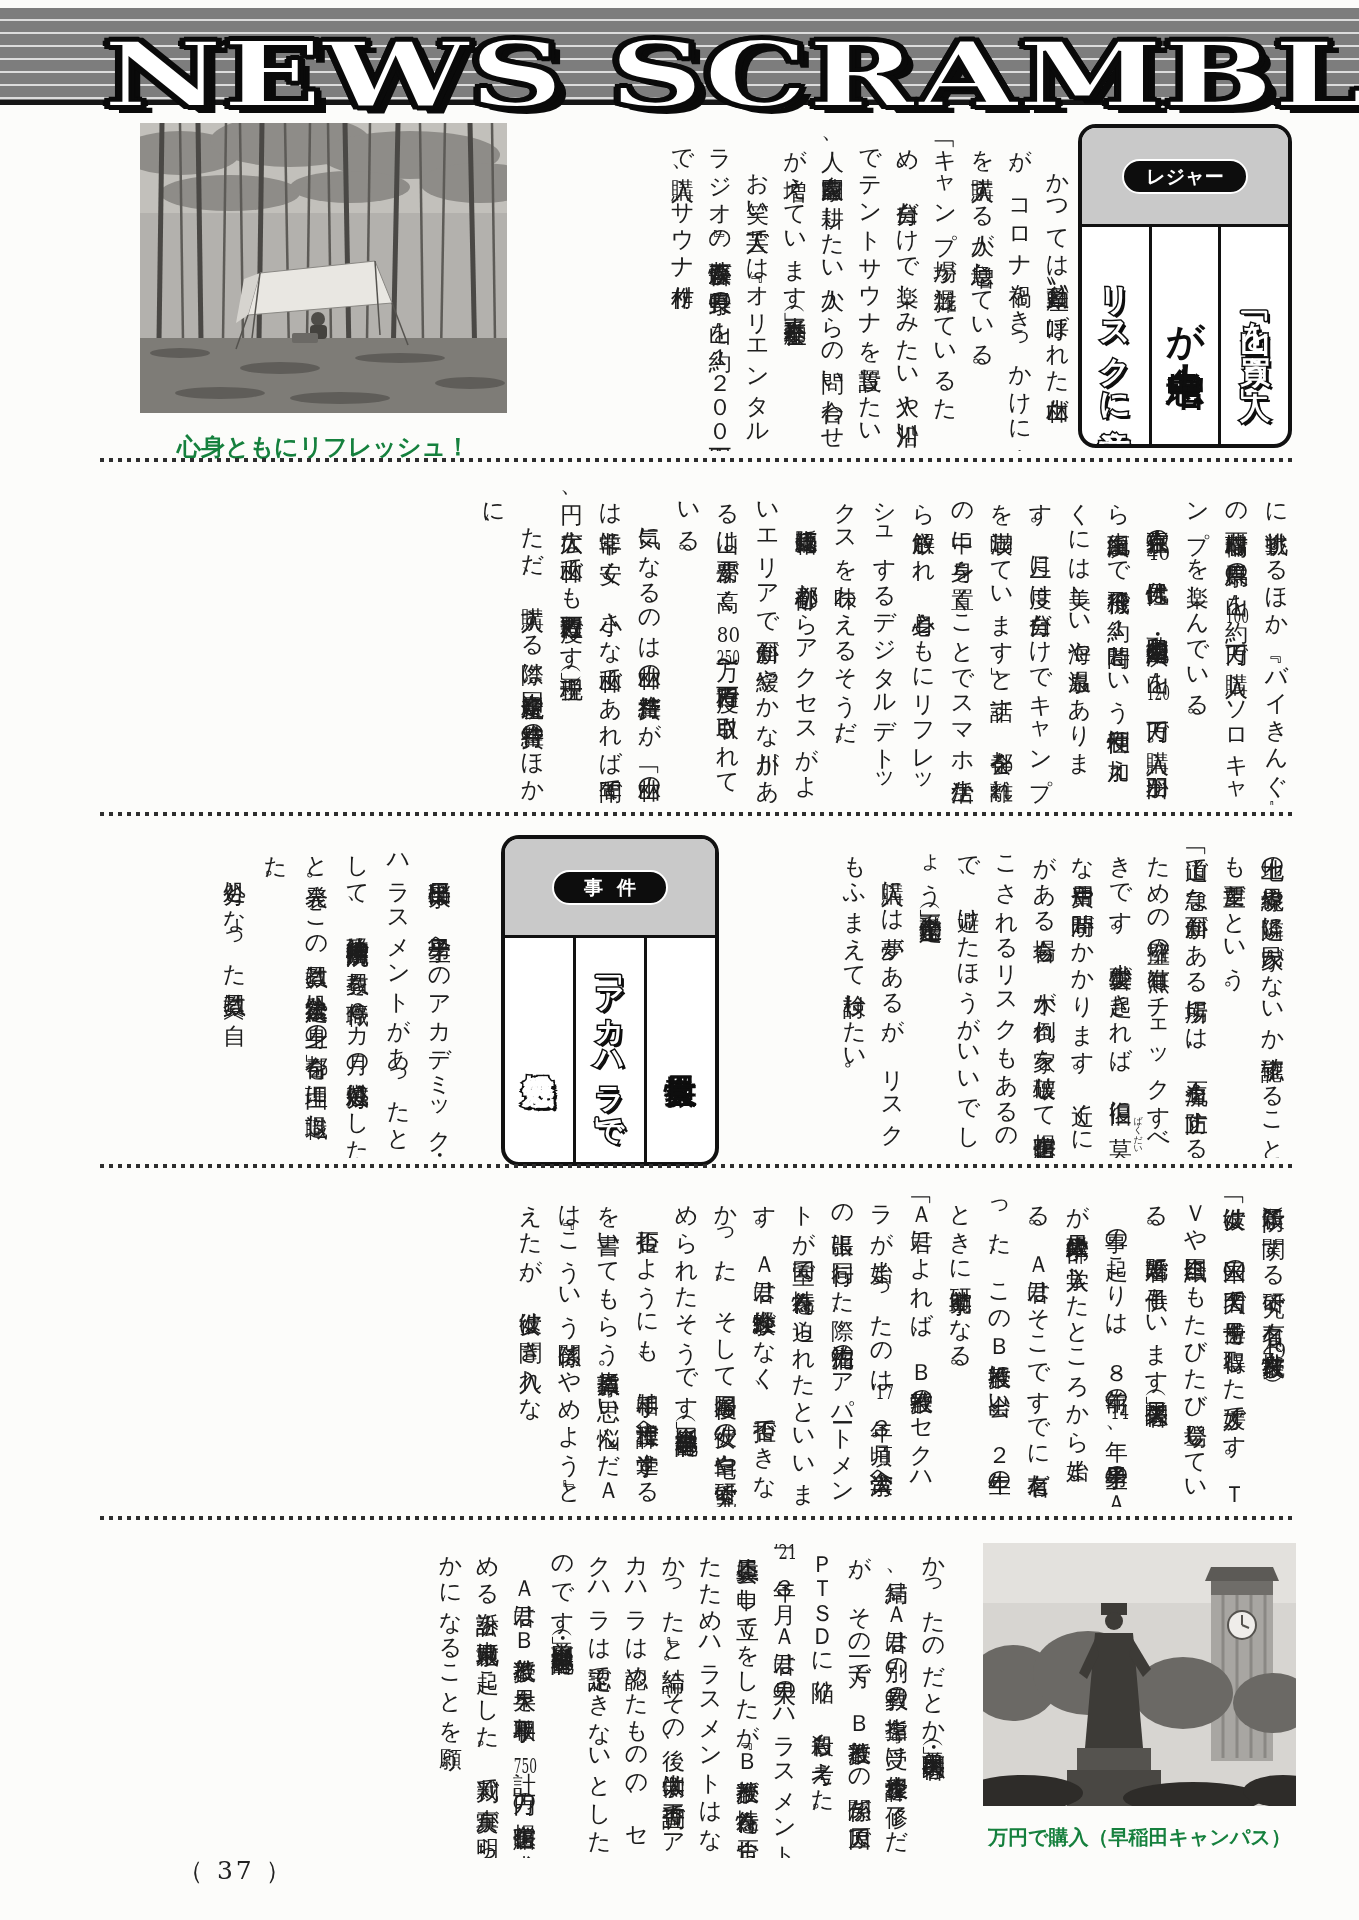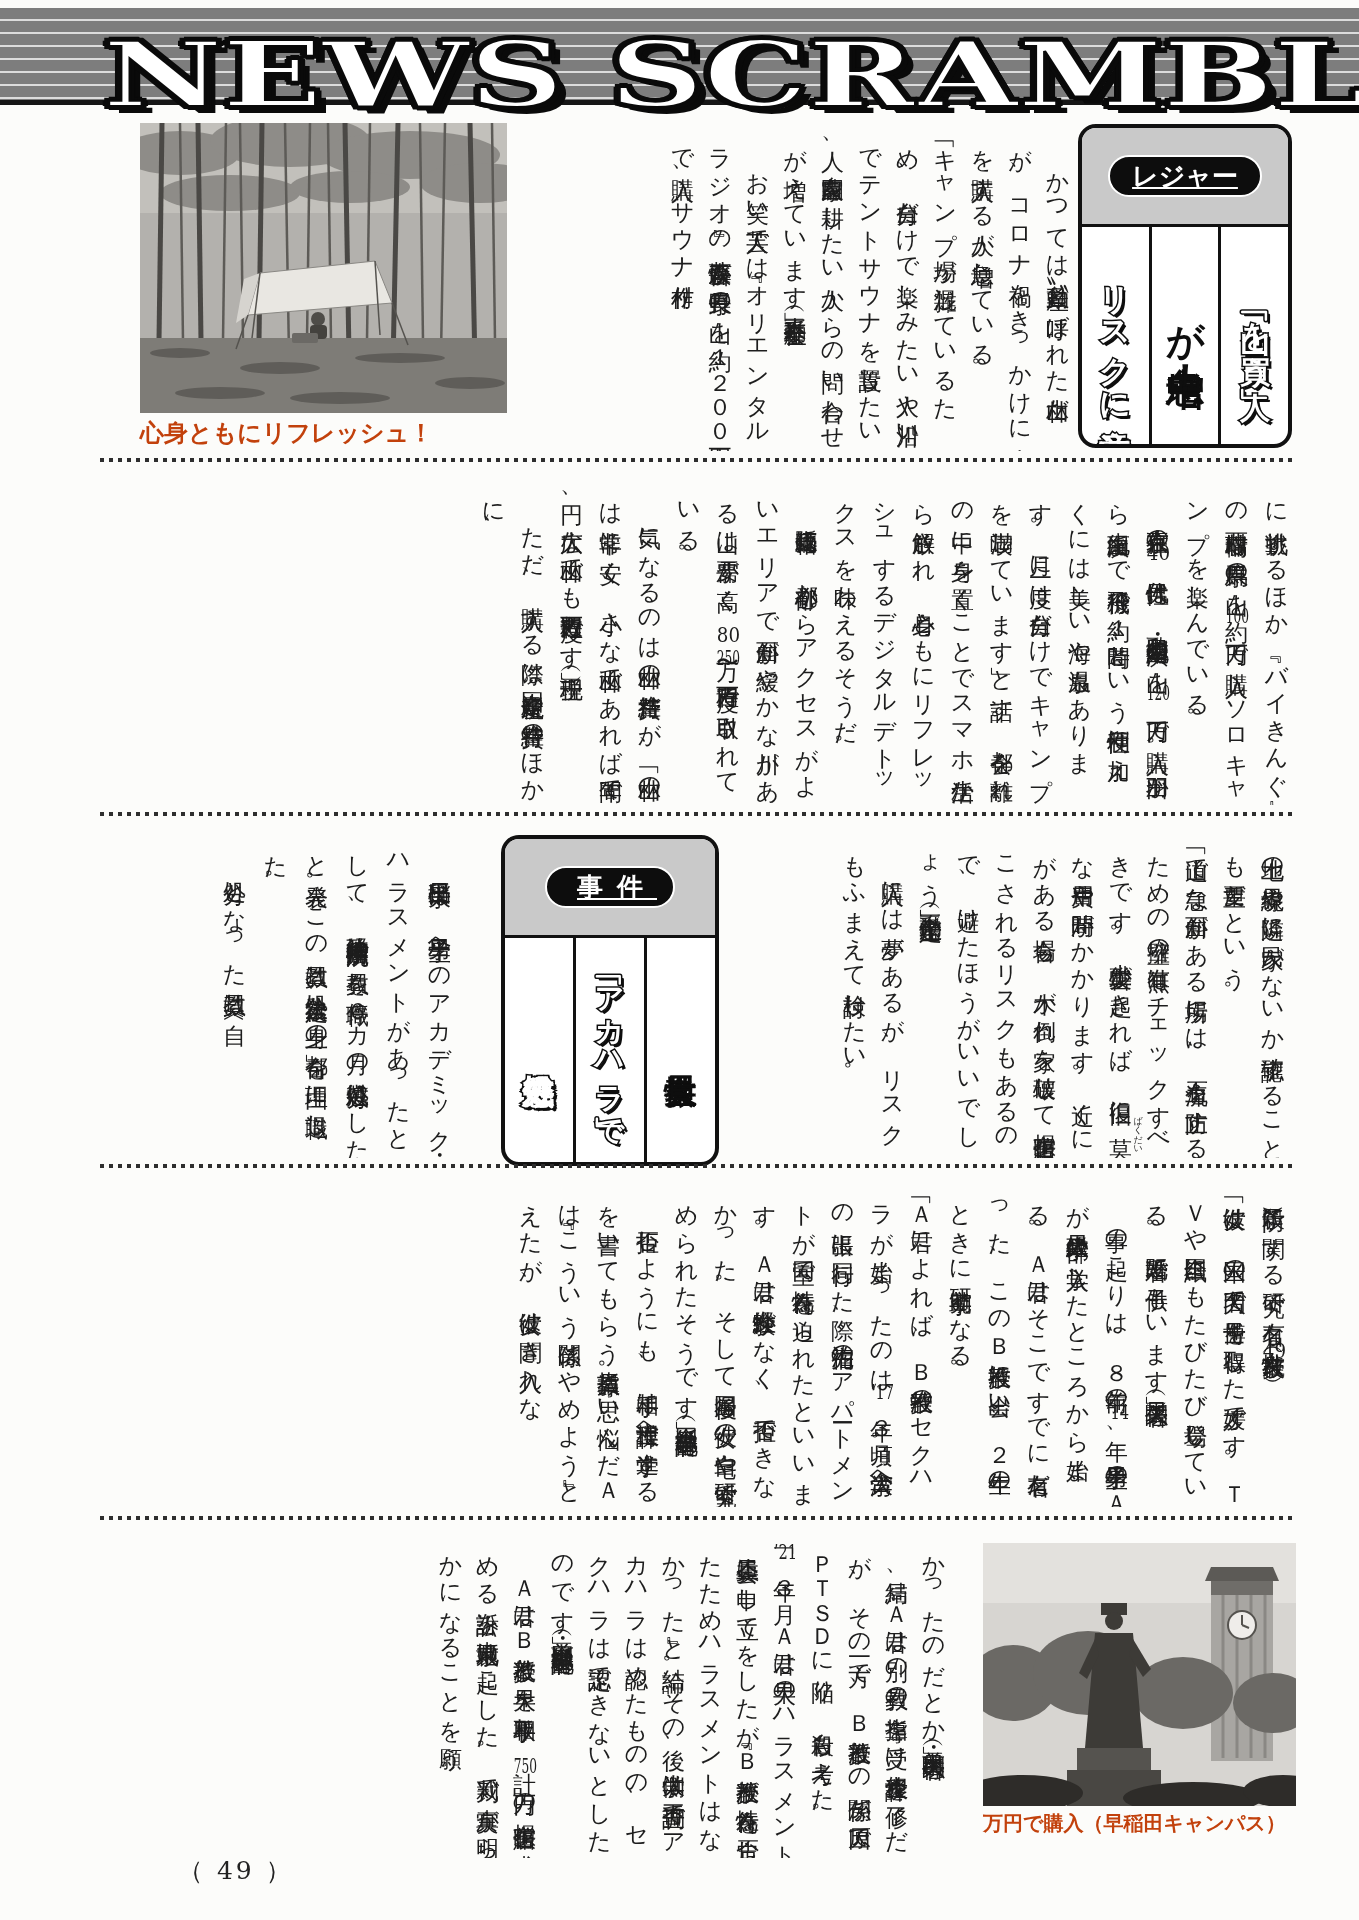--- a/index.html
+++ b/index.html
@@ -23,34 +23,34 @@
   .tcy{text-combine-upright:all;letter-spacing:0;font-size:0.92em;}
   ruby{ruby-position:over;}
   rt{font-size:9px;letter-spacing:0;text-orientation:upright;}
   
   .hl-box{position:absolute;background:#fff;border:4px solid #111;border-radius:18px;
     overflow:hidden;display:flex;flex-direction:column;}
   .hl-tagstrip{background:#c9c9c9;border-bottom:3px solid #111;display:flex;
     align-items:center;justify-content:center;flex:0 0 96px;}
   .hl-pill{background:#0d0d0d;color:#fff;border-radius:26px;border:2px solid #fff;
     font-family:"DejaVu Sans","Liberation Sans",sans-serif;font-weight:bold;
-    padding:6px 22px;font-size:26px;line-height:1;white-space:nowrap;text-decoration:underline;}
+    padding:6px 22px;font-size:19px;line-height:1;white-space:nowrap;}
   .hl-cols{flex:1;display:flex;}
   .hl-col{flex:1;display:flex;align-items:center;justify-content:center;
     writing-mode:vertical-rl;text-orientation:upright;
     font-family:"DejaVu Sans","Liberation Sans",sans-serif;font-weight:bold;color:#111;}
   .hl-col + .hl-col{border-left:3px solid #111;}
   .hl-solid{color:#0e0e0e;}
   .hl-ol{color:#fff;-webkit-text-stroke:3px #0e0e0e;paint-order:stroke fill;
     text-shadow:3px 3px 0 #0e0e0e;}
   
   .photo{position:absolute;overflow:hidden;background:#9b9b9b;}
   .photo svg{display:block;width:100%;height:100%;}
   .caption{position:absolute;font-family:"DejaVu Sans","Liberation Sans",sans-serif;
-    font-weight:bold;color:#c2410c;text-align:left;}
+    font-weight:bold;color:#15803d;text-align:center;margin-top:14px;}
   
   .dotted-rule{position:absolute;left:100px;width:1196px;height:4px;
     background:repeating-linear-gradient(to right,#2e2e2e 0 4px,transparent 4px 9px);}
   .folio{position:absolute;left:178px;top:1854px;font-size:25px;letter-spacing:3px;color:#222;}
 </style>
 </head>
 <body>
 
 <div id="page">
 
@@ -220,15 +220,15 @@
       <rect x="84" y="227" width="94" height="36" fill="#494743"></rect>
       <g fill="#2e2c29">
         <ellipse cx="40" cy="250" rx="60" ry="18"></ellipse>
           <ellipse cx="210" cy="255" rx="70" ry="16"></ellipse>
         <ellipse cx="300" cy="248" rx="40" ry="16"></ellipse>
       </g>
     </svg>
   </div>
   <div class="caption" style="left:983px;top:1810px;width:313px;font-size:20px;">万円で購入（早稲田キャンパス）</div>
 
-  <div class="folio">（ 49 ）</div>
+  <div class="folio">（ 37 ）</div>
 
 </div>
 
 </body></html>

